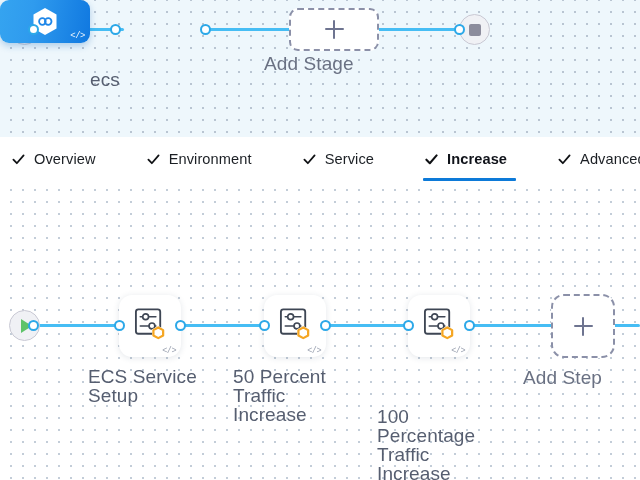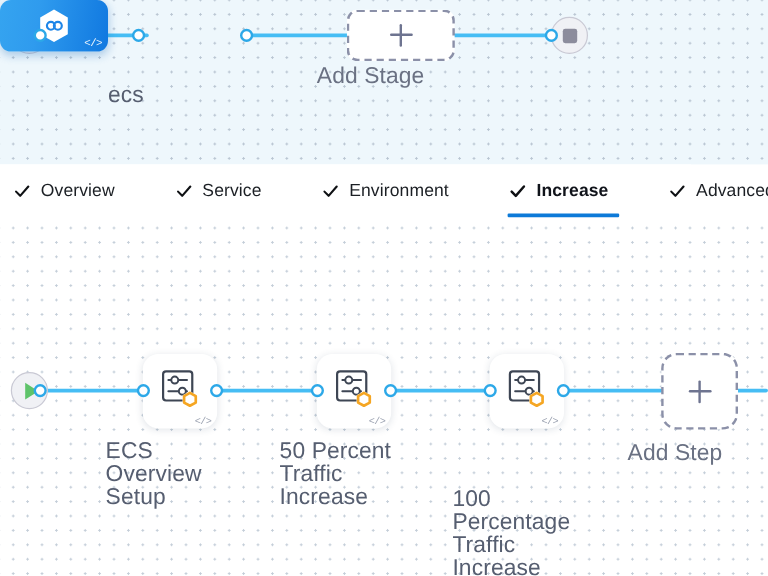--- a/index.html
+++ b/index.html
@@ -306,28 +306,28 @@
       <svg class="tab-check" viewBox="0 0 14 14">
         <path d="M1.5 7.2 L5.2 11 L12.5 2.6" fill="none" stroke="currentColor" stroke-width="1.9" stroke-linecap="round" stroke-linejoin="round"></path>
       </svg>
       <span class="tab-label">Overview</span>
     </div>
 
     <div class="tab">
       <svg class="tab-check" viewBox="0 0 14 14">
         <path d="M1.5 7.2 L5.2 11 L12.5 2.6" fill="none" stroke="currentColor" stroke-width="1.9" stroke-linecap="round" stroke-linejoin="round"></path>
       </svg>
-      <span class="tab-label">Service</span>
+      <span class="tab-label">Environment</span>
     </div>
 
     <div class="tab">
       <svg class="tab-check" viewBox="0 0 14 14">
         <path d="M1.5 7.2 L5.2 11 L12.5 2.6" fill="none" stroke="currentColor" stroke-width="1.9" stroke-linecap="round" stroke-linejoin="round"></path>
       </svg>
-      <span class="tab-label">Environment</span>
+      <span class="tab-label">Service</span>
     </div>
 
     <div class="tab active">
       <svg class="tab-check" viewBox="0 0 14 14">
         <path d="M1.5 7.2 L5.2 11 L12.5 2.6" fill="none" stroke="currentColor" stroke-width="2.2" stroke-linecap="round" stroke-linejoin="round"></path>
       </svg>
       <span class="tab-label">Increase</span>
     </div>
 
     <div class="tab">
@@ -360,21 +360,21 @@
         <circle cx="19.5" cy="19.5" r="3" fill="#ffffff" stroke="#3e4654" stroke-width="1.7"></circle>
         <g>
           <polygon points="26,19.5 32.3,23 32.3,30 26,33.5 19.7,30 19.7,23" fill="#ffffff"></polygon>
           <polygon points="26,21 31,23.8 31,29.3 26,32 21,29.3 21,23.8" fill="none" stroke="#f5a623" stroke-width="2.3" stroke-linejoin="round"></polygon>
         </g>
       </svg>
       <span class="code-glyph-dark">&lt;/&gt;</span>
     </div>
     <div class="port" style="left:114px; top:139px;"></div>
     <div class="port" style="left:175px; top:139px;"></div>
-    <div class="caption" style="left:88px; top:186px; width:124px;">ECS Overview Setup</div>
+    <div class="caption" style="left:88px; top:186px; width:124px;">ECS Service Setup</div>
 
     <div class="step-card" style="left:264px; top:114px;">
       <svg class="step-icon" viewBox="0 0 36 36">
         <rect x="3" y="2.5" width="25" height="25" rx="2.5" fill="none" stroke="#3e4654" stroke-width="1.9"></rect>
         <line x1="7.5" y1="10" x2="23.5" y2="10" stroke="#3e4654" stroke-width="1.7" stroke-linecap="round"></line>
         <line x1="7.5" y1="19.5" x2="23.5" y2="19.5" stroke="#3e4654" stroke-width="1.7" stroke-linecap="round"></line>
         <circle cx="13" cy="10" r="3" fill="#ffffff" stroke="#3e4654" stroke-width="1.7"></circle>
         <circle cx="19.5" cy="19.5" r="3" fill="#ffffff" stroke="#3e4654" stroke-width="1.7"></circle>
         <g>
           <polygon points="26,19.5 32.3,23 32.3,30 26,33.5 19.7,30 19.7,23" fill="#ffffff"></polygon>

